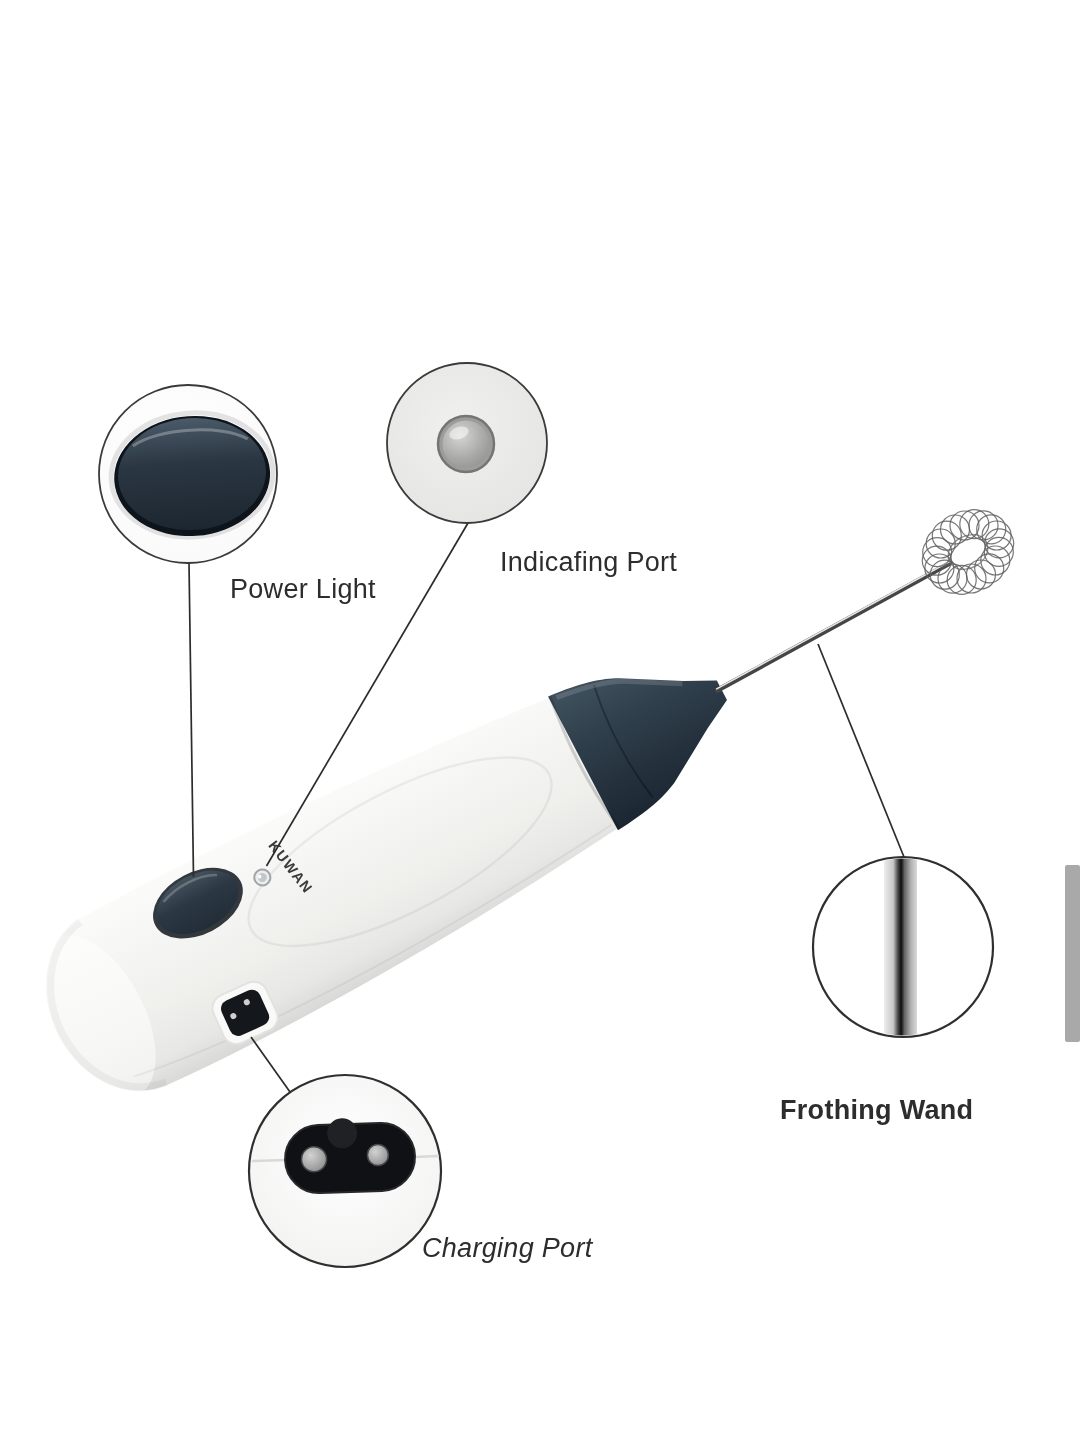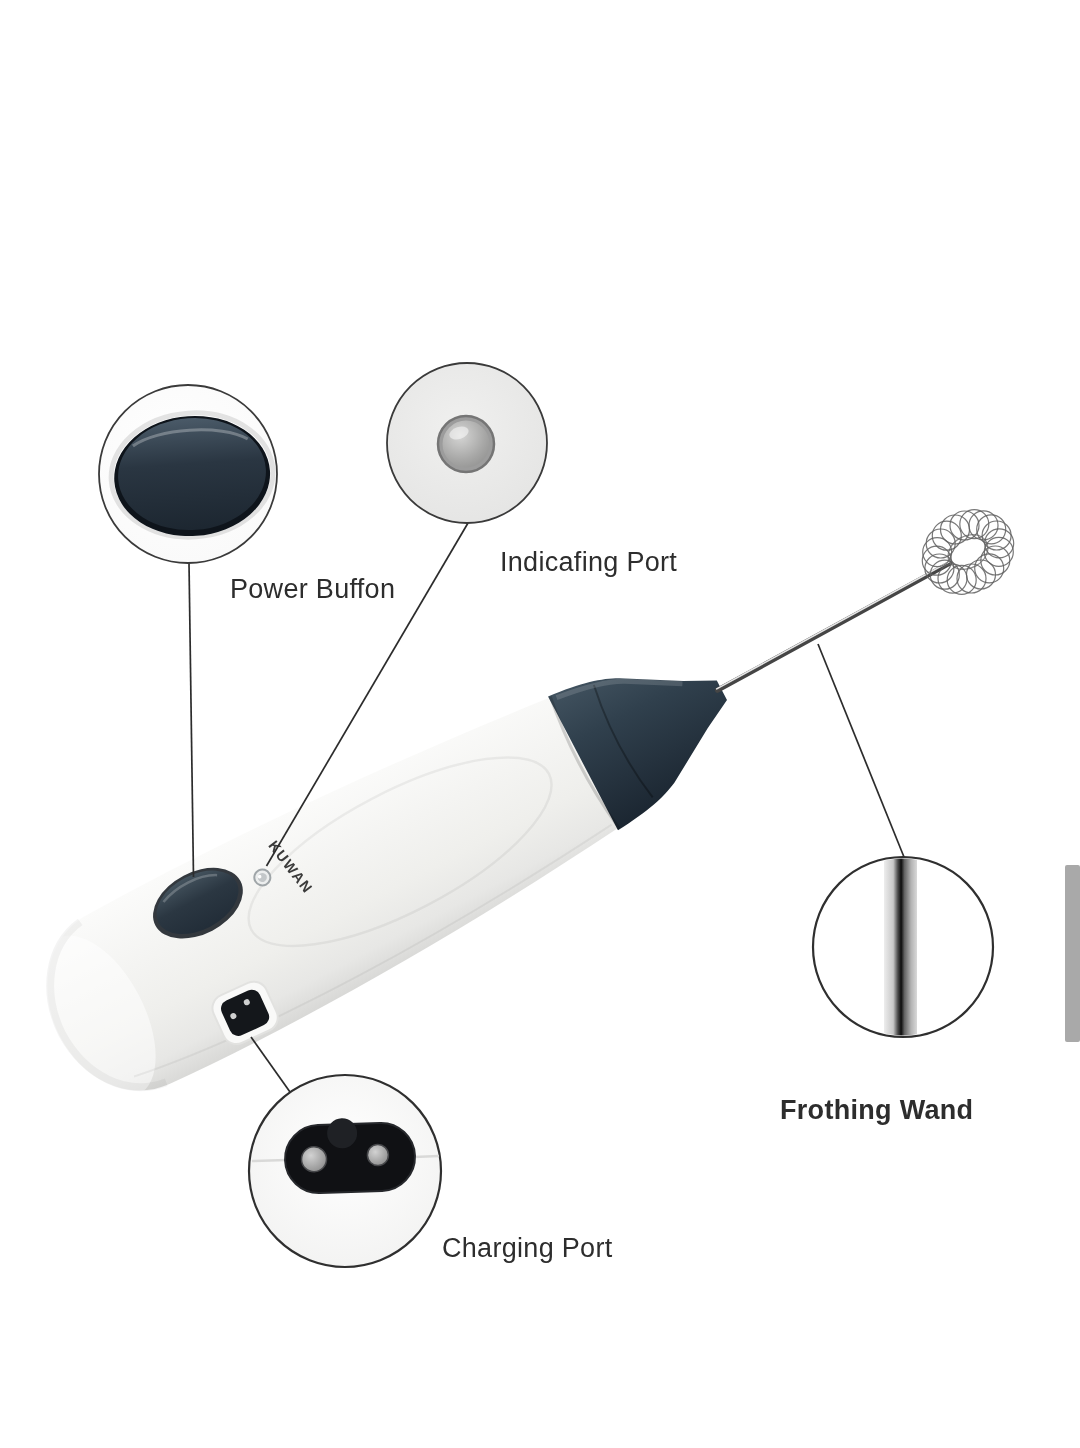--- a/index.html
+++ b/index.html
@@ -200,19 +200,19 @@
       <path d="M 414,1157 L 439,1156" stroke="#d9d9d8" stroke-width="2.5"></path>
       <g transform="rotate(-2 350 1158)">
         <rect x="285" y="1124" width="130" height="68" rx="34" fill="#101114" stroke="#26282c" stroke-width="2"></rect>
         <circle cx="343" cy="1133" r="15" fill="#1f2125"></circle>
         <circle cx="314" cy="1158" r="12.5" fill="url(#pinGrad)" stroke="#46474a" stroke-width="1.5"></circle>
         <circle cx="378" cy="1156" r="10.5" fill="url(#pinGrad)" stroke="#46474a" stroke-width="1.5"></circle>
       </g>
     </g>
   </svg>
 
-  <div class="label" style="left:230px;top:575px;">Power Buffon</div>
+  <div class="label" style="left:230px;top:575px;">Power Light</div>
   <div class="label" style="left:500px;top:548px;">Indicafing Port</div>
   <div class="label" style="left:780px;top:1096px;font-weight:bold;">Frothing Wand</div>
-  <div class="label" style="left:442px;top:1234px;">Charging Port</div>
+  <div class="label" style="left:422px;top:1234px;font-style:italic;">Charging Port</div>
 
   <div class="scroll-thumb"></div>
 </div>
 
 </body></html>

